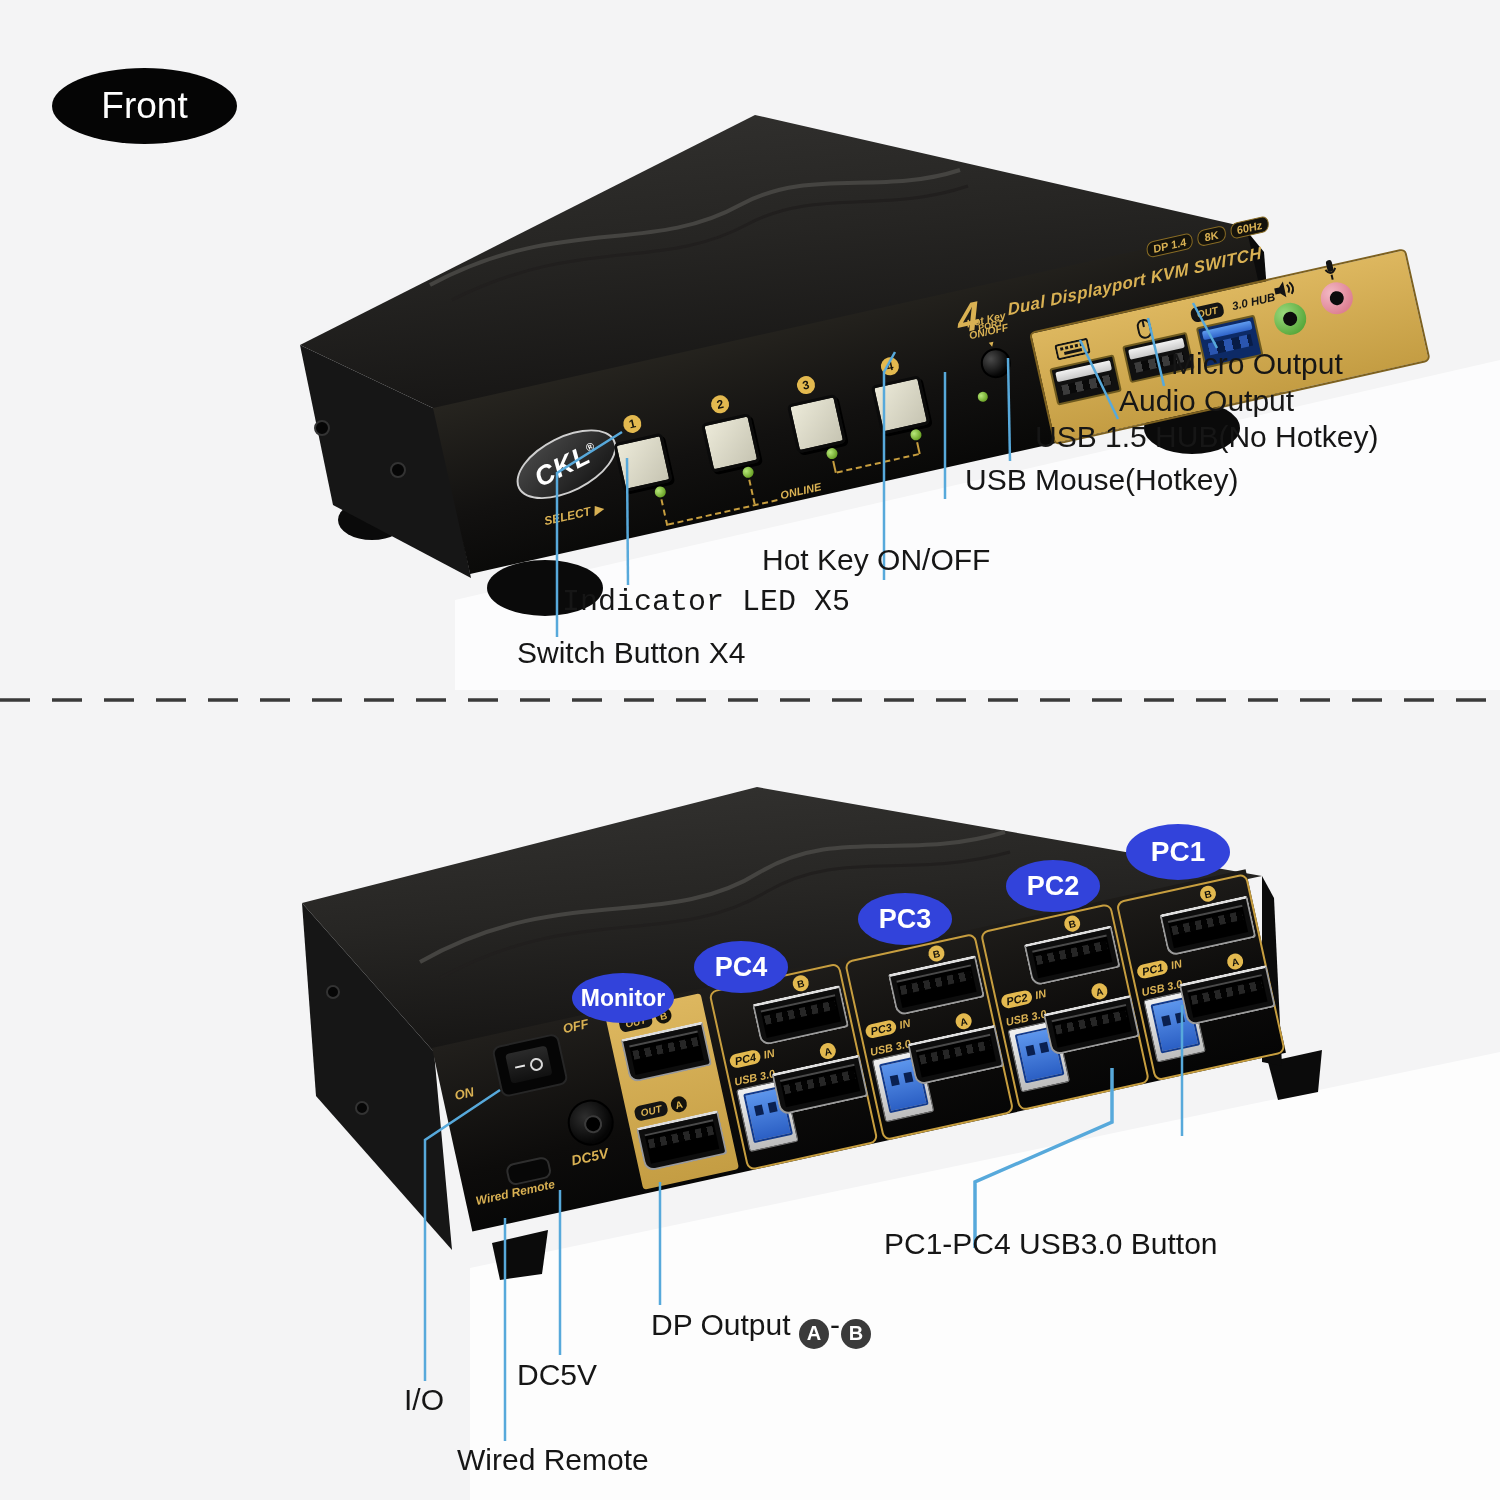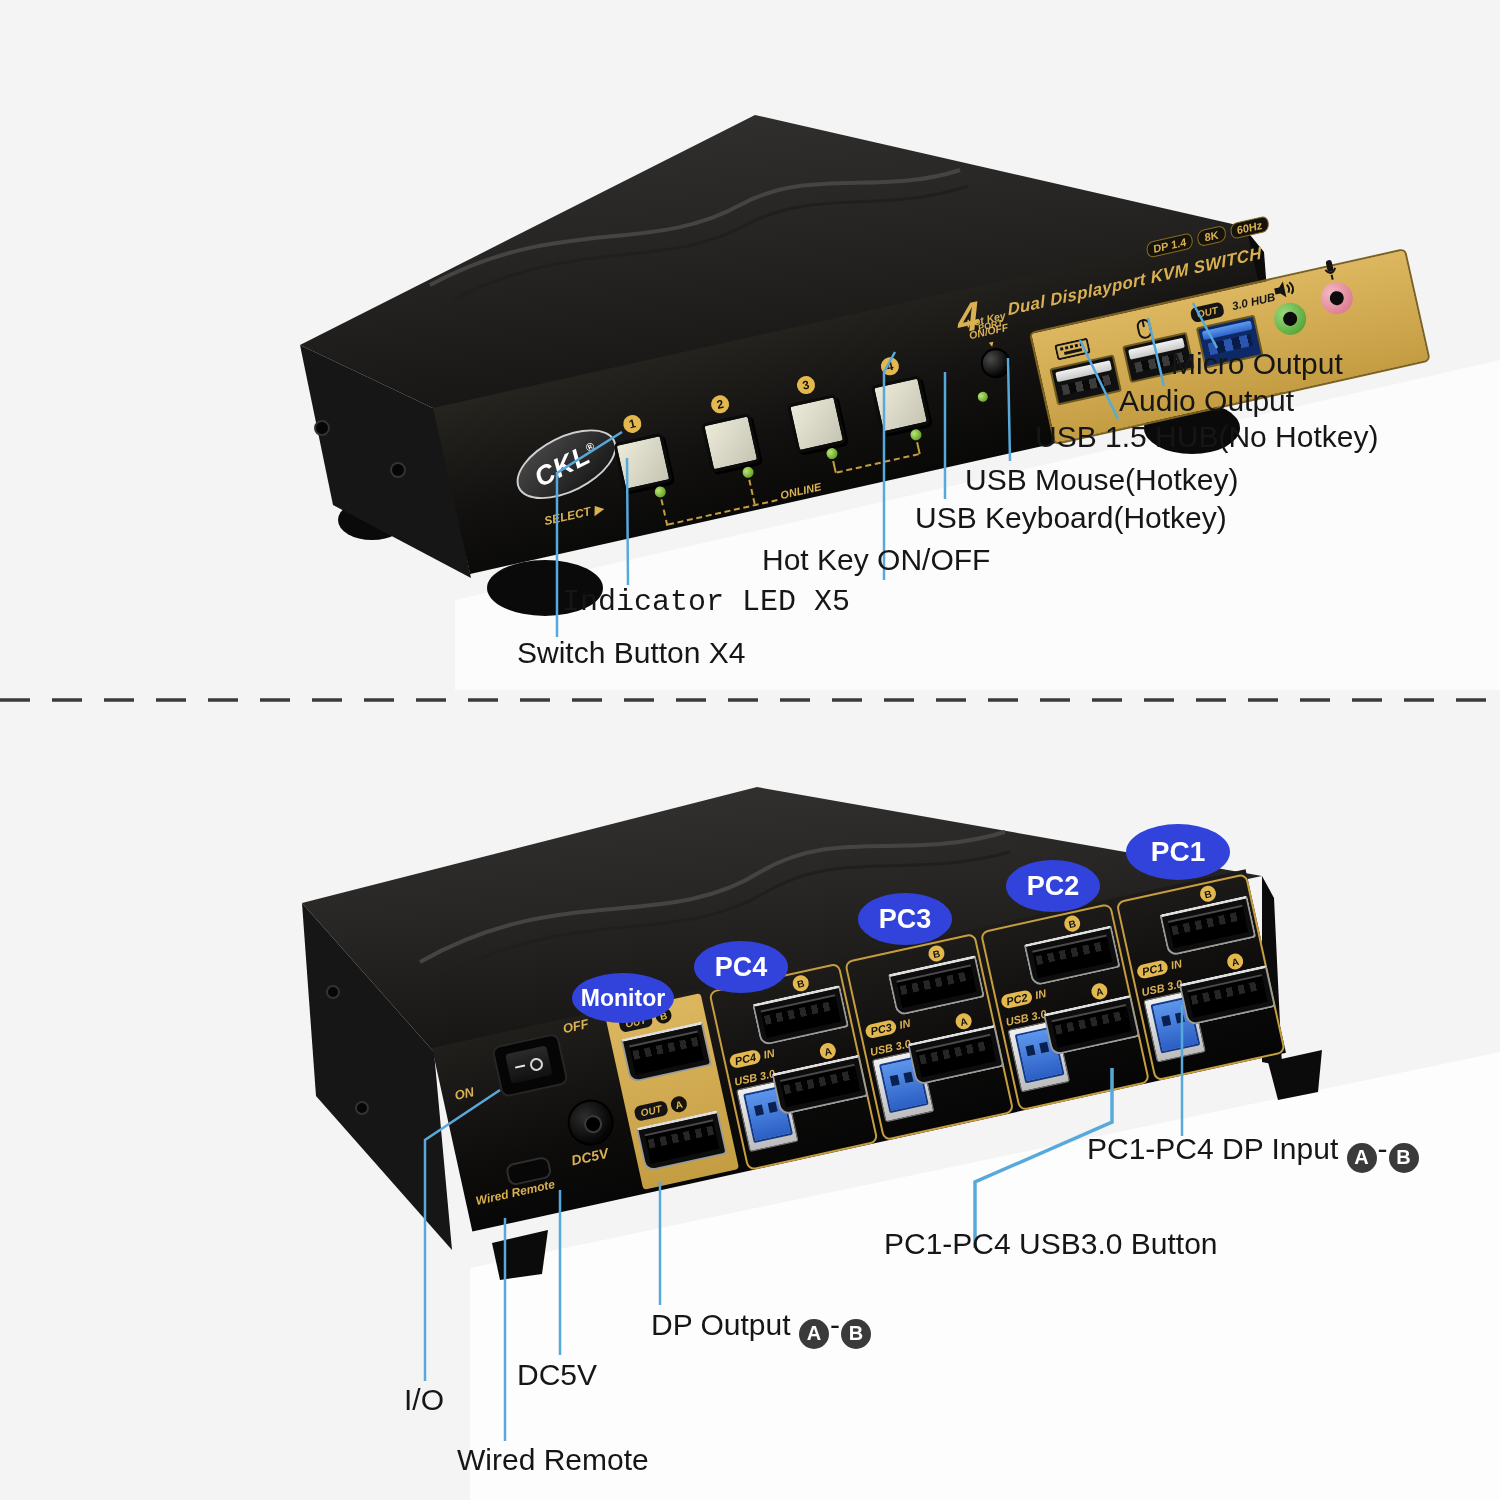--- a/index.html
+++ b/index.html
@@ -158,20 +158,23 @@
       <polygon points="302,903 757,787 1262,876 434,1052" fill="url(#gtop2)"></polygon>
       <path d="M420,962 C560,882 665,932 760,872 C838,826 905,862 1005,832" stroke="#454441" fill="none" stroke-width="4"></path>
       <path d="M440,978 C575,903 672,948 766,892 C840,848 908,880 1010,852" stroke="#211f1e" fill="none" stroke-width="3"></path>
       <polygon points="302,903 434,1052 452,1250 316,1096" fill="#161616"></polygon>
       <polygon points="1262,876 1274,898 1282,1066 1262,1062" fill="#0b0b0b"></polygon>
       <circle cx="333" cy="992" r="6" fill="#060606" stroke="#333" stroke-width="2"></circle>
       <circle cx="362" cy="1108" r="6" fill="#060606" stroke="#333" stroke-width="2"></circle>
     </g>
   </svg>
 
+  <div class="oval-badge" style="left:52px;top:68px;">
+    <span>Front</span>
+  </div>
 
   <div class="face front-face">
     <div class="abs ckl">
       <span class="ckl-text"><span>CKL</span><sup>®</sup></span>
     </div>
     <span class="abs select-label">SELECT ▶</span>
 
     <div class="num-circ" style="left:182px;">1</div>
     <div class="num-circ" style="left:272px;">2</div>
     <div class="num-circ" style="left:360px;">3</div>
@@ -260,21 +263,20 @@
       <div class="jack jack-pink" style="left:290px;top:16px;">
           <div class="hole"></div>
         </div>
     </div>
   </div>
 
   <div class="lbl" style="left:1171px;top:347px;">Micro Output</div>
   <div class="lbl" style="left:1119px;top:384px;">Audio Output</div>
   <div class="lbl" style="left:1035px;top:420px;">USB 1.5 HUB(No Hotkey)</div>
   <div class="lbl" style="left:965px;top:463px;">USB Mouse(Hotkey)</div>
-  <div class="lbl" style="left:915px;top:501px;">USB Keyboard(Hotkey)</div>
   <div class="lbl" style="left:762px;top:543px;">Hot Key ON/OFF</div>
   <div class="lbl" style="left:562px;top:585px;font-family:Liberation Mono, monospace;">Indicator LED X5</div>
   <div class="lbl" style="left:517px;top:636px;">Switch Button X4</div>
 
 
   <div class="pc-ellipse" style="left:572px;top:973px;width:102px;height:50px;font-size:23px;">Monitor</div>
   <div class="pc-ellipse" style="left:694px;top:941px;width:94px;height:52px;font-size:27px;">PC4</div>
   <div class="pc-ellipse" style="left:858px;top:893px;width:94px;height:52px;font-size:27px;">PC3</div>
   <div class="pc-ellipse" style="left:1006px;top:860px;width:94px;height:52px;font-size:27px;">PC2</div>
   <div class="pc-ellipse" style="left:1126px;top:824px;width:104px;height:56px;font-size:28px;">PC1</div>
@@ -391,24 +393,20 @@
             <span class="p2"></span>
           </div>
         </div>
       <span class="port-letter" style="left:94px;top:74px;">A</span>
       <div class="dp" style="left:42px;top:92px;width:86px;height:38px;">
           <div class="dp-in"></div>
         </div>
     </div>
   </div>
 
-  <div class="lbl" style="left:1087px;top:1132px;">
-    <span>PC1-PC4 DP Input</span>
-    <span class="ab">A</span><span class="ab-dash">-</span><span class="ab">B</span>
-  </div>
   <div class="lbl" style="left:884px;top:1227px;">PC1-PC4 USB3.0 Button</div>
   <div class="lbl" style="left:651px;top:1308px;">
     <span>DP Output</span>
     <span class="ab">A</span><span class="ab-dash">-</span><span class="ab">B</span>
   </div>
   <div class="lbl" style="left:517px;top:1358px;">DC5V</div>
   <div class="lbl" style="left:404px;top:1383px;">I/O</div>
   <div class="lbl" style="left:457px;top:1443px;">Wired Remote</div>
 
   <svg class="abs" width="1500" height="1500" style="left:0;top:0;z-index:4;pointer-events:none;">

